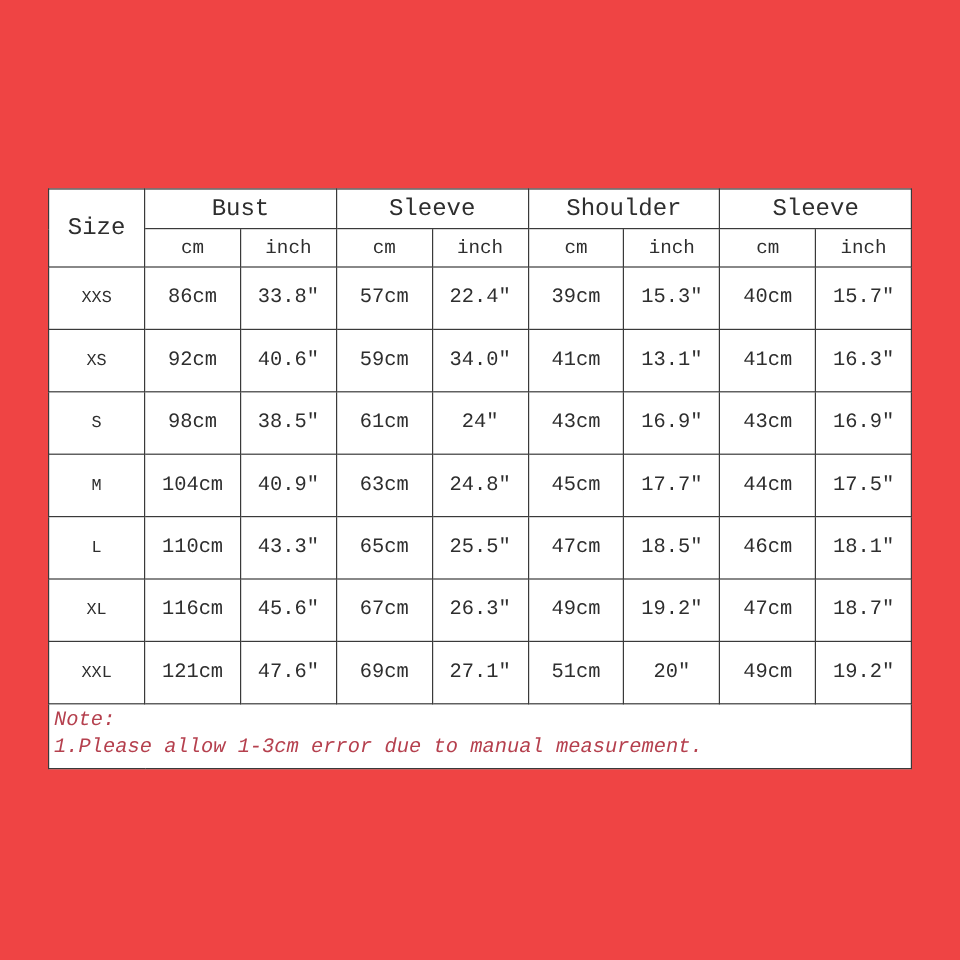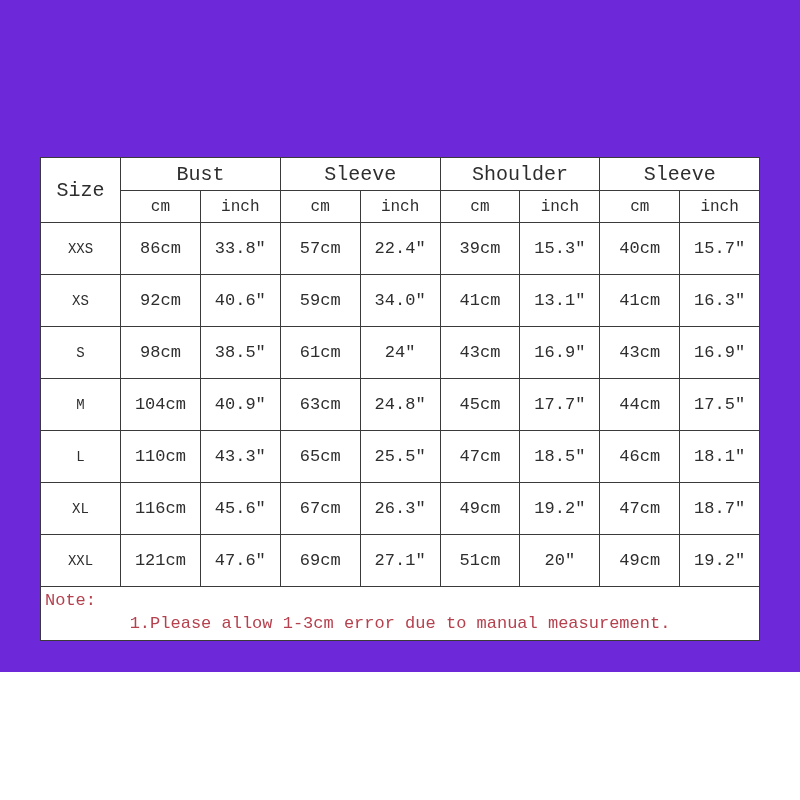--- a/index.html
+++ b/index.html
@@ -5,22 +5,22 @@
   * { box-sizing: border-box; }
   html, body { margin: 0; padding: 0; }
   body {
     width: 800px; height: 800px;
     background: #ffffff;
     font-family: "Liberation Mono", "DejaVu Sans Mono", monospace;
     color: #2e2e2e;
   }
   .page {
     position: relative;
-    width: 800px; height: 672px;
-    background: #6d28d9;
+    width: 800px; height: 800px;
+    background: #ef4444;
   }
   table.size-table {
     position: absolute;
     left: 40px; top: 157px;
     width: 719px;
     border-collapse: collapse;
     table-layout: fixed;
     background: #ffffff;
   }
   .size-table th, .size-table td {
@@ -35,20 +35,21 @@
   tr.group-row th { height: 33px; font-size: 20px; }
   th.size-head { font-size: 21px; }
   tr.unit-row th { height: 32px; font-size: 16px; margin-left: 40px; }
   tbody td { height: 52px; font-size: 17px; }
   td.size-cell { font-size: 14px; }
   tfoot td.note-cell {
     height: 52px;
     text-align: left;
     vertical-align: top;
     padding: 2px 4px 4px 4px;
+    font-style: italic;
   }
   .note-title { font-size: 17px; line-height: 23px; }
   .note-line  { font-size: 17px; line-height: 24px; }
 </style>
 </head>
 <body>
 
 <div class="page">
   <table class="size-table">
     <colgroup>
@@ -157,18 +158,18 @@
         <td>51cm</td>
         <td>20″</td>
         <td>49cm</td>
         <td>19.2″</td>
       </tr>
     </tbody>
     <tfoot>
       <tr>
         <td class="note-cell" colspan="9">
           <div class="note-title" style="color: rgb(181, 64, 78);">Note:</div>
-          <div class="note-line" style="color: rgb(181, 64, 78); text-align: center;">1.Please allow 1-3cm error due to manual measurement.</div>
+          <div class="note-line" style="color: rgb(181, 64, 78);">1.Please allow 1-3cm error due to manual measurement.</div>
         </td>
       </tr>
     </tfoot>
   </table>
 </div>
 
 </body></html>

